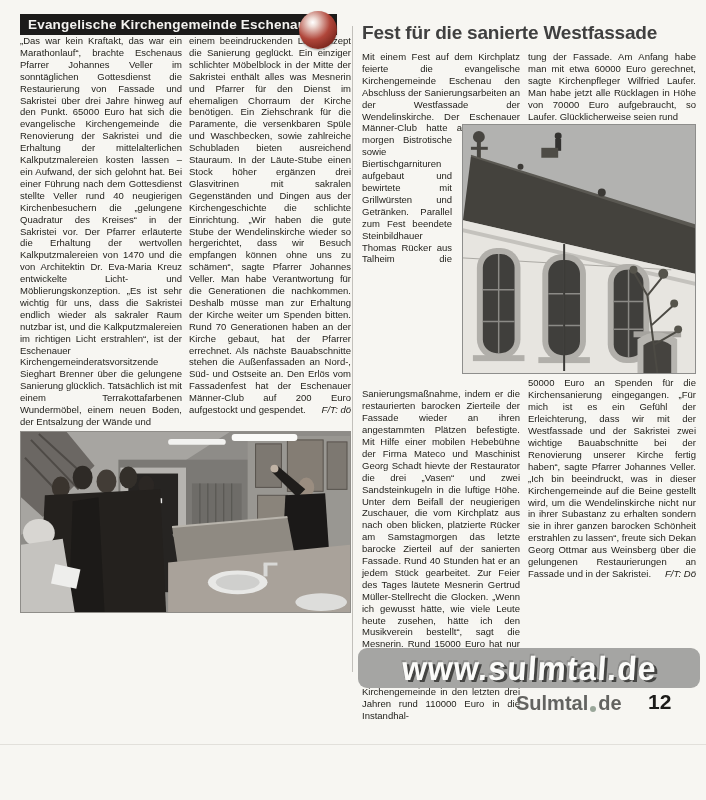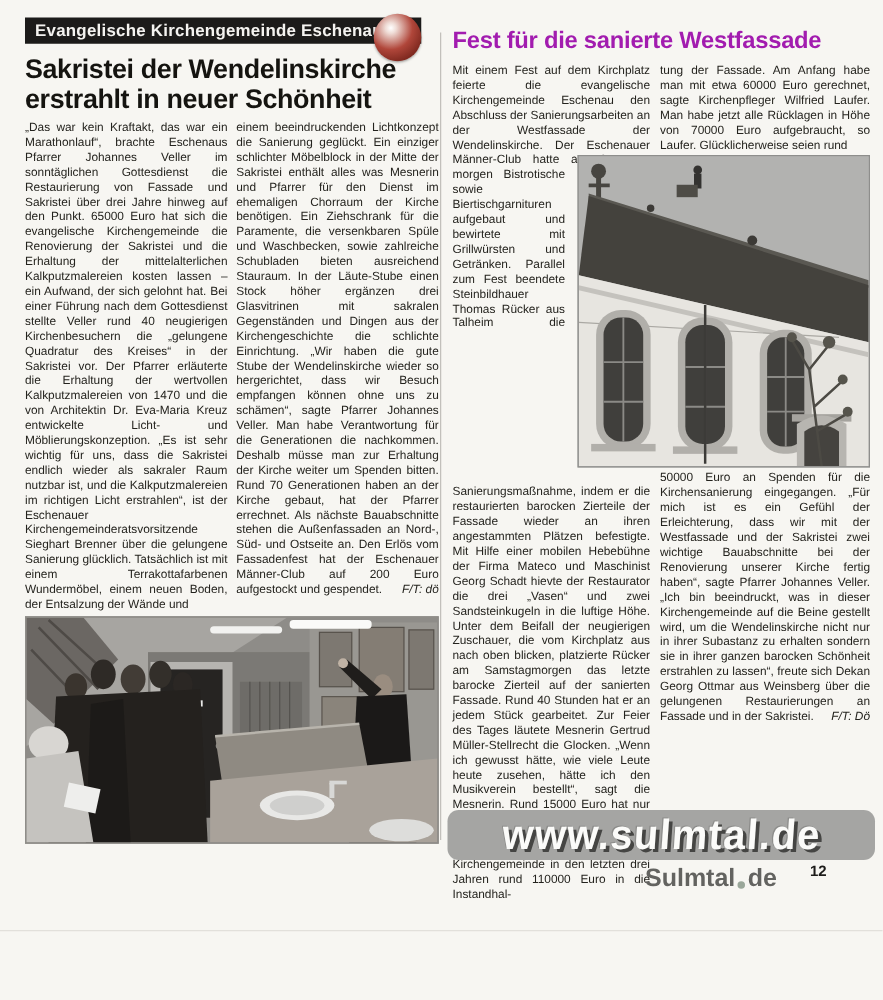--- a/index.html
+++ b/index.html
@@ -27,53 +27,52 @@
 
   .sacristy-photo{width:331px;height:182px;margin-top:4px;border:1px solid #8f8d89;
     box-sizing:border-box;background:#8e8c88;overflow:hidden;}
 
   
   .v-divider{position:absolute;left:352px;top:26px;width:1px;height:646px;background:#c2c0bb;}
   .scan-line{position:absolute;left:0;top:744px;width:706px;height:1px;background:#e2e0db;}
 
   
   .right-article{position:absolute;left:362px;top:22px;width:334px;}
-  .r-title{font-size:19px;line-height:22px;font-weight:bold;color:#a21caf;
+  .r-title{font-size:19px;line-height:22px;font-weight:bold;color:#404040;
     letter-spacing:-.2px;margin:0 0 7px 0;}
   .r-cols{display:flex;gap:8px;}
   .r-col1{width:158px;}
   .r-col2{width:168px;}
   .photo-spacer{float:right;width:64px;height:250px;margin:2px 0 2px 4px;}
   .church-photo{width:234px;height:250px;margin:2px 0 3px -66px;border:1px solid #8e8e8c;
     box-sizing:border-box;background:#b2b2b0;overflow:hidden;position:relative;z-index:2;}
 
   
   .banner{position:absolute;left:358px;top:648px;width:342px;height:40px;background:#a5a5a3;
     border-radius:9px;display:flex;align-items:center;justify-content:center;}
   .banner-text{font-size:32px;font-weight:bold;color:#fbfbf9;letter-spacing:1px;
     transform:skewX(-4deg) scaleY(1.05);
     text-shadow:3px 2px 0 #454543,-1px -1px 0 #8d8d8b;}
 
   
   .footer-brand{position:absolute;left:516px;top:692px;font-size:20px;font-weight:bold;color:#636360;}
   .brand-dot{display:inline-block;width:6px;height:6px;border-radius:50%;background:#9aa79a;
     margin:0 2px;vertical-align:-2px;}
-  .page-number{position:absolute;left:648px;top:690px;font-size:12px;font-weight:bold;color:#1d1c1a;}
+  .page-number{position:absolute;left:648px;top:690px;font-size:21px;font-weight:bold;color:#1d1c1a;}
 </style>
 </head>
 <body>
 
 <div class="page">
 
   <div class="left-article">
     <div class="kicker">
       <span>Evangelische Kirchengemeinde Eschenau</span>
       <span class="ball"></span>
     </div>
-    <div class="l-title">Sakristei der Wendelinskirche erstrahlt in neuer Schönheit</div>
     <div class="l-cols">
       <div class="col l-col1">
         <span>„Das war kein Kraftakt, das war ein Marathonlauf“, brachte Eschenaus Pfarrer Johannes Veller im sonntäglichen Gottesdienst die Restaurierung von Fassade und Sakristei über drei Jahre hinweg auf den Punkt. 65000 Euro hat sich die evangelische Kirchengemeinde die Renovierung der Sakristei und die Erhaltung der mittelalterlichen Kalkputzmalereien kosten lassen – ein Aufwand, der sich gelohnt hat. Bei einer Führung nach dem Gottesdienst stellte Veller rund 40 neugierigen Kirchenbesuchern die „gelungene Quadratur des Kreises“ in der Sakristei vor. Der Pfarrer erläuterte die Erhaltung der wertvollen Kalkputzmalereien von 1470 und die von Architektin Dr. Eva-Maria Kreuz entwickelte Licht- und Möblierungskonzeption. „Es ist sehr wichtig für uns, dass die Sakristei endlich wieder als sakraler Raum nutzbar ist, und die Kalkputzmalereien im richtigen Licht erstrahlen“, ist der Eschenauer Kirchengemeinderatsvorsitzende Sieghart Brenner über die gelungene Sanierung glücklich. Tatsächlich ist mit einem Terrakottafarbenen Wundermöbel, einem neuen Boden, der Entsalzung der Wände und</span>
       </div>
       <div class="col l-col2">
         <span>einem beeindruckenden Lichtkonzept die Sanierung geglückt. Ein einziger schlichter Möbelblock in der Mitte der Sakristei enthält alles was Mesnerin und Pfarrer für den Dienst im ehemaligen Chorraum der Kirche benötigen. Ein Ziehschrank für die Paramente, die versenkbaren Spüle und Waschbecken, sowie zahlreiche Schubladen bieten ausreichend Stauraum. In der Läute-Stube einen Stock höher ergänzen drei Glasvitrinen mit sakralen Gegenständen und Dingen aus der Kirchengeschichte die schlichte Einrichtung. „Wir haben die gute Stube der Wendelinskirche wieder so hergerichtet, dass wir Besuch empfangen können ohne uns zu schämen“, sagte Pfarrer Johannes Veller. Man habe Verantwortung für die Generationen die nachkommen. Deshalb müsse man zur Erhaltung der Kirche weiter um Spenden bitten. Rund 70 Generationen haben an der Kirche gebaut, hat der Pfarrer errechnet. Als nächste Bauabschnitte stehen die Außenfassaden an Nord-, Süd- und Ostseite an. Den Erlös vom Fassadenfest hat der Eschenauer Männer-Club auf 200 Euro aufgestockt und gespendet.</span>
         <div class="credit">F/T: dö</div>
       </div>
     </div>
 

